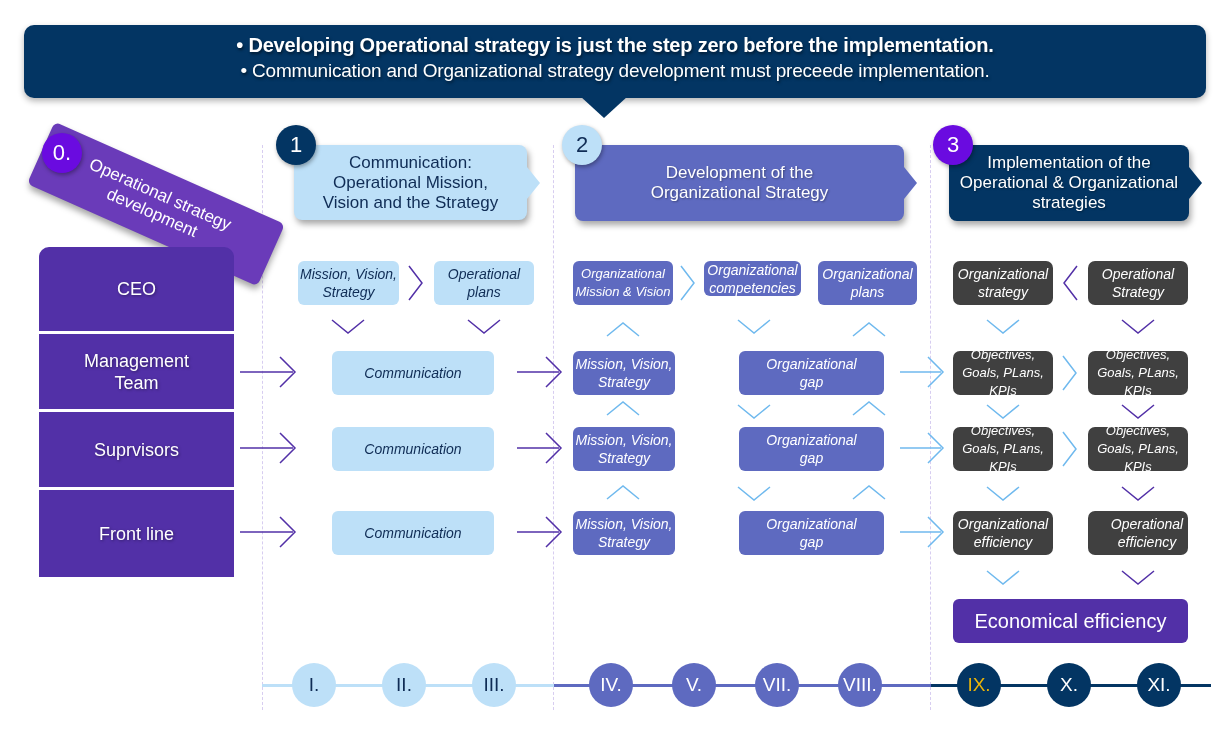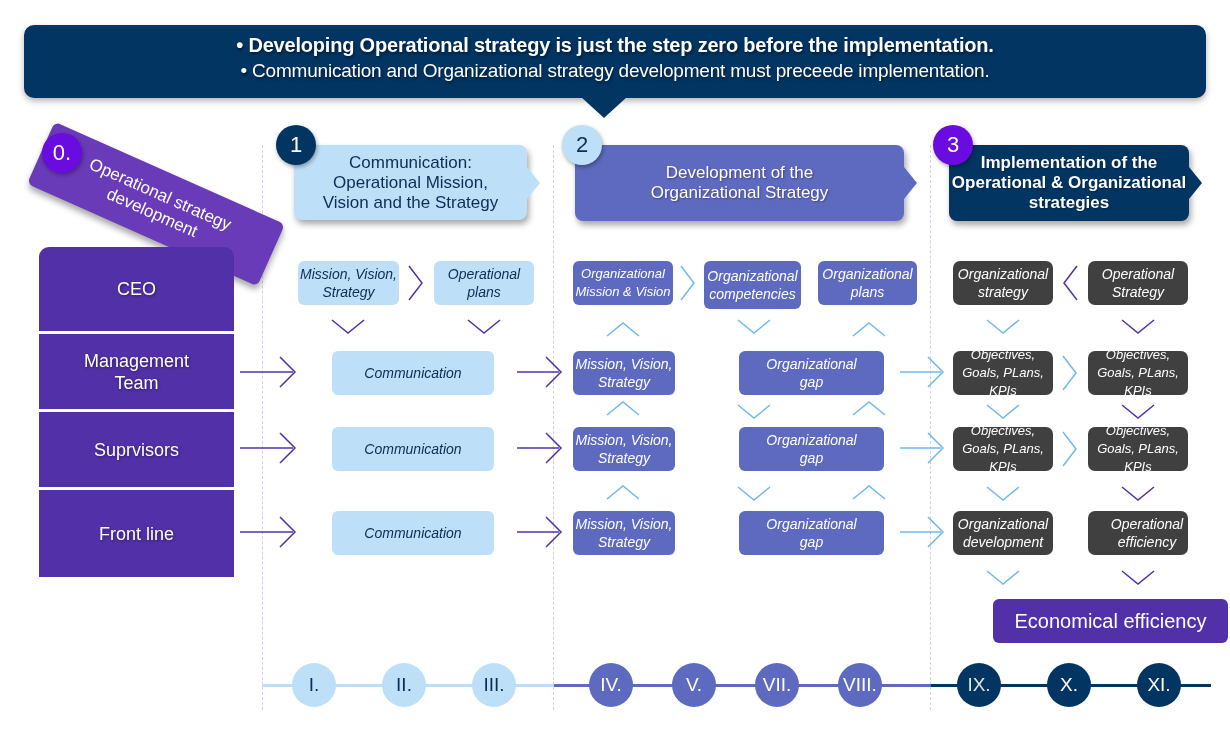--- a/index.html
+++ b/index.html
@@ -107,21 +107,21 @@
   <span class="tip" style="border-left:13px solid #bde0f8;"></span>
 </div>
 <div class="abs badge" style="left:276px;top:125px;background:#033563;">1</div>
 
 <div class="abs phase" style="left:575px;top:145px;width:329px;height:76px;background:#5e6ac0;">
   <span style="width:200px;">Development of the Organizational Strategy</span>
   <span class="tip" style="border-left:13px solid #5e6ac0;"></span>
 </div>
 <div class="abs badge" style="left:562px;top:125px;background:#bde0f8;color:#0f2c55;">2</div>
 
-<div class="abs phase" style="left:949px;top:145px;width:240px;height:76px;background:#033563;font-weight:bold;">
+<div class="abs phase" style="left:949px;top:145px;width:240px;height:76px;background:#033563;">
   <span style="width:240px;">Implementation of the Operational &amp; Organizational strategies</span>
   <span class="tip" style="border-left:13px solid #033563;"></span>
 </div>
 <div class="abs badge" style="left:933px;top:125px;background:#6a0be0;">3</div>
 
 <div id="roles" class="abs">
   <div class="role" style="top:0;height:84px;">CEO</div>
   <div class="role" style="top:87px;height:75px;">
       <span style="width:120px;">Management Team</span>
     </div>
@@ -129,21 +129,21 @@
   <div class="role" style="top:165px;height:75px;">Suprvisors</div>
 </div>
 
 <div class="abs box b-light" style="left:298px;top:261px;width:101px;height:44px;">Mission, Vision, Strategy</div>
 <div class="abs box b-light" style="left:434px;top:261px;width:100px;height:44px;">Operational plans</div>
 <div class="abs box b-light" style="left:332px;top:351px;width:162px;height:44px;">Communication</div>
 <div class="abs box b-light" style="left:332px;top:427px;width:162px;height:44px;">Communication</div>
 <div class="abs box b-light" style="left:332px;top:511px;width:162px;height:44px;">Communication</div>
 
 <div class="abs box b-mid" style="left:573px;top:261px;width:100px;height:44px;font-size:13px;">Organizational Mission &amp; Vision</div>
-<div class="abs box b-mid" style="left:704px;top:261px;width:97px;height:48px;">Organizational competencies</div>
+<div class="abs box b-mid" style="left:704px;top:261px;width:97px;height:35px;">Organizational competencies</div>
 <div class="abs box b-mid" style="left:818px;top:261px;width:99px;height:44px;">Organizational plans</div>
 
 <div class="abs box b-mid" style="left:573px;top:351px;width:102px;height:44px;">Mission, Vision, Strategy</div>
 <div class="abs box b-mid" style="left:573px;top:427px;width:102px;height:44px;">Mission, Vision, Strategy</div>
 <div class="abs box b-mid" style="left:573px;top:511px;width:102px;height:44px;">Mission, Vision, Strategy</div>
 
 <div class="abs box b-mid" style="left:739px;top:351px;width:145px;height:44px;">
     <span style="width:110px;">Organizational gap</span>
   </div>
 <div class="abs box b-mid" style="left:739px;top:427px;width:145px;height:44px;">
@@ -154,24 +154,24 @@
   </div>
 
 <div class="abs box b-dark" style="left:953px;top:261px;width:100px;height:44px;">Organizational strategy</div>
 <div class="abs box b-dark" style="left:1088px;top:261px;width:100px;height:44px;">Operational Strategy</div>
 
 <div class="abs box b-dark" style="left:953px;top:351px;width:100px;height:44px;font-size:13px;">Objectives, Goals, PLans, KPIs</div>
 <div class="abs box b-dark" style="left:1088px;top:351px;width:100px;height:44px;font-size:13px;">Objectives, Goals, PLans, KPIs</div>
 <div class="abs box b-dark" style="left:953px;top:427px;width:100px;height:44px;font-size:13px;">Objectives, Goals, PLans, KPIs</div>
 <div class="abs box b-dark" style="left:1088px;top:427px;width:100px;height:44px;font-size:13px;">Objectives, Goals, PLans, KPIs</div>
 
-<div class="abs box b-dark" style="left:953px;top:511px;width:100px;height:44px;">Organizational development</div>
+<div class="abs box b-dark" style="left:953px;top:511px;width:100px;height:44px;">Organizational efficiency</div>
 <div class="abs box b-dark" style="left:1088px;top:511px;width:100px;height:44px;padding-left:20px;">Operational efficiency</div>
 
-<div class="abs box b-purple" style="left:953px;top:599px;width:235px;height:44px;margin-left:40px;">Economical efficiency</div>
+<div class="abs box b-purple" style="left:953px;top:599px;width:235px;height:44px;">Economical efficiency</div>
 
 <svg class="chev" style="left:0;top:0;" width="1230" height="732">
 
   <g stroke="#5230a7" stroke-width="1.5" fill="none">
     <g>
         <line x1="240" y1="372" x2="293" y2="372"></line>
         <polyline points="280,357 295,372 280,387"></polyline>
       </g>
     <g>
         <line x1="240" y1="448" x2="293" y2="448"></line>
@@ -244,15 +244,15 @@
 <div class="abs tl-line" style="left:554px;width:377px;background:#5e6ac0;"></div>
 <div class="abs tl-line" style="left:931px;width:280px;background:#033563;"></div>
 
 <div class="abs tl-dot" style="left:292px;background:#bde0f8;color:#0f2c55;">I.</div>
 <div class="abs tl-dot" style="left:382px;background:#bde0f8;color:#0f2c55;">II.</div>
 <div class="abs tl-dot" style="left:472px;background:#bde0f8;color:#0f2c55;">III.</div>
 <div class="abs tl-dot" style="left:589px;background:#5e6ac0;color:#fff;">IV.</div>
 <div class="abs tl-dot" style="left:672px;background:#5e6ac0;color:#fff;">V.</div>
 <div class="abs tl-dot" style="left:755px;background:#5e6ac0;color:#fff;">VII.</div>
 <div class="abs tl-dot" style="left:838px;background:#5e6ac0;color:#fff;">VIII.</div>
-<div class="abs tl-dot" style="left:957px;background:#033563;color:#e5e5e5;">IX.</div>
+<div class="abs tl-dot" style="left:957px;background:#033563;color:#eab308;">IX.</div>
 <div class="abs tl-dot" style="left:1047px;background:#033563;color:#fff;">X.</div>
 <div class="abs tl-dot" style="left:1137px;background:#033563;color:#fff;">XI.</div>
 
 </body></html>

